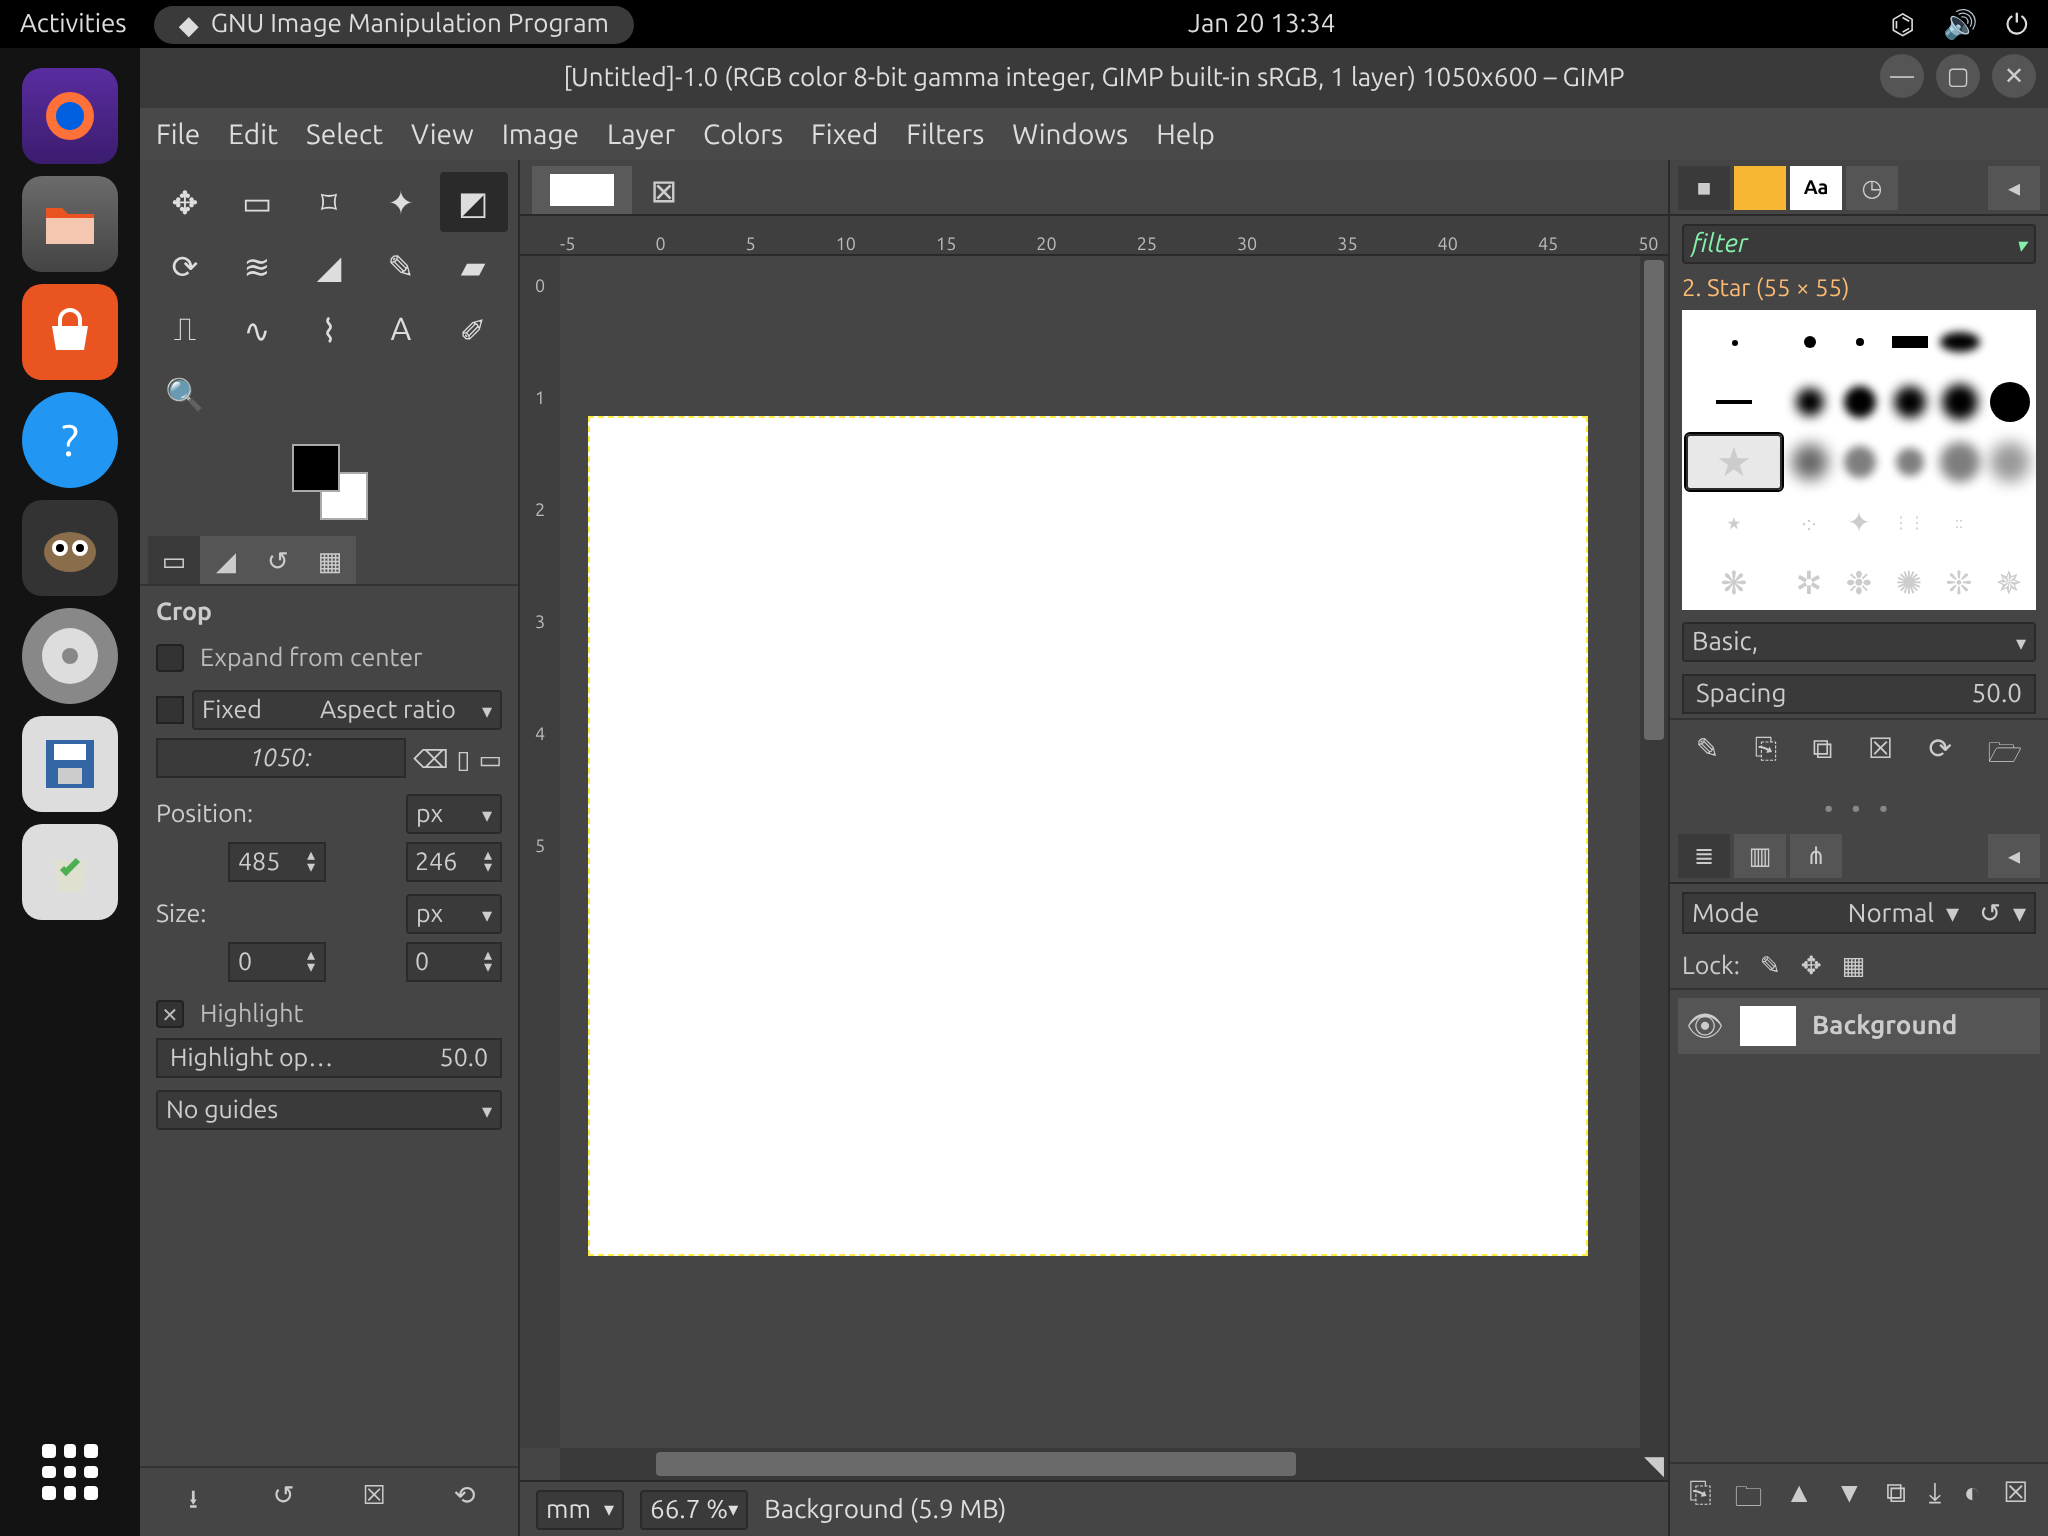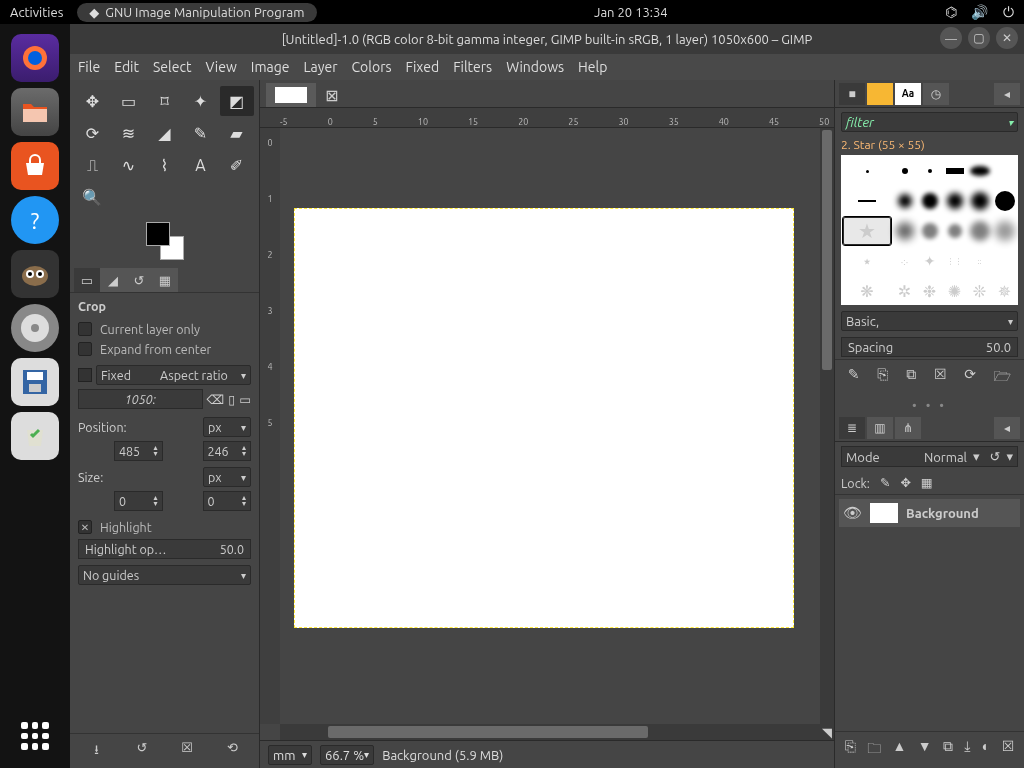--- a/index.html
+++ b/index.html
@@ -239,24 +239,20 @@
         <div class="small-tabs">
           <div class="stab active">▭</div>
           <div class="stab">◢</div>
           <div class="stab">↺</div>
           <div class="stab">▦</div>
         </div>
         <div class="opt-section">
           <div class="opt-title">Crop</div>
           <div class="chk">
               <div class="box"></div>
-              <span>Current layer only</span>
-            </div>
-          <div class="chk">
-              <div class="box"></div>
               <span>Expand from center</span>
             </div>
           <div class="field-row" style="margin-top:6px;">
             <div class="box" style="width:14px;height:14px;background:#333;border:1px solid #222;"></div>
             <div class="sel" style="flex:1">
               <span>Fixed</span>&nbsp;
               <span>Aspect ratio</span>
               <span class="caret">▾</span>
             </div>
           </div>

